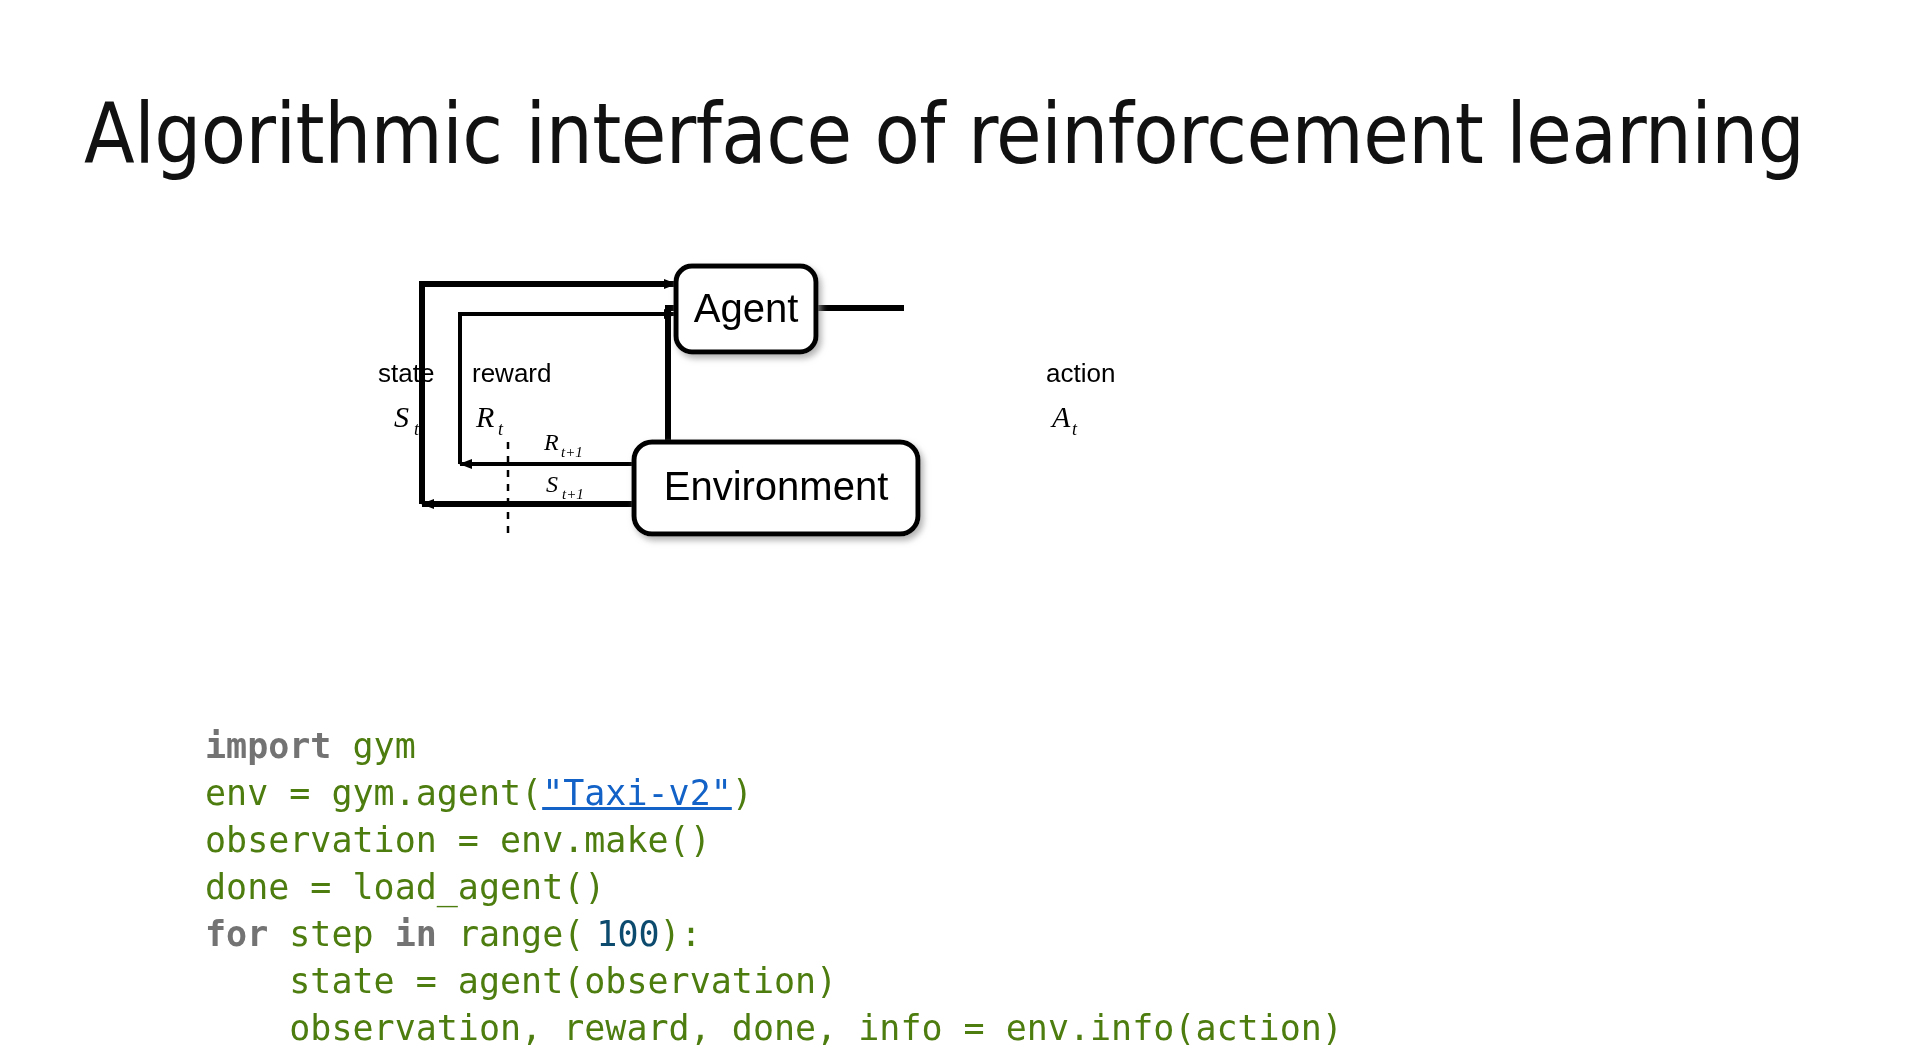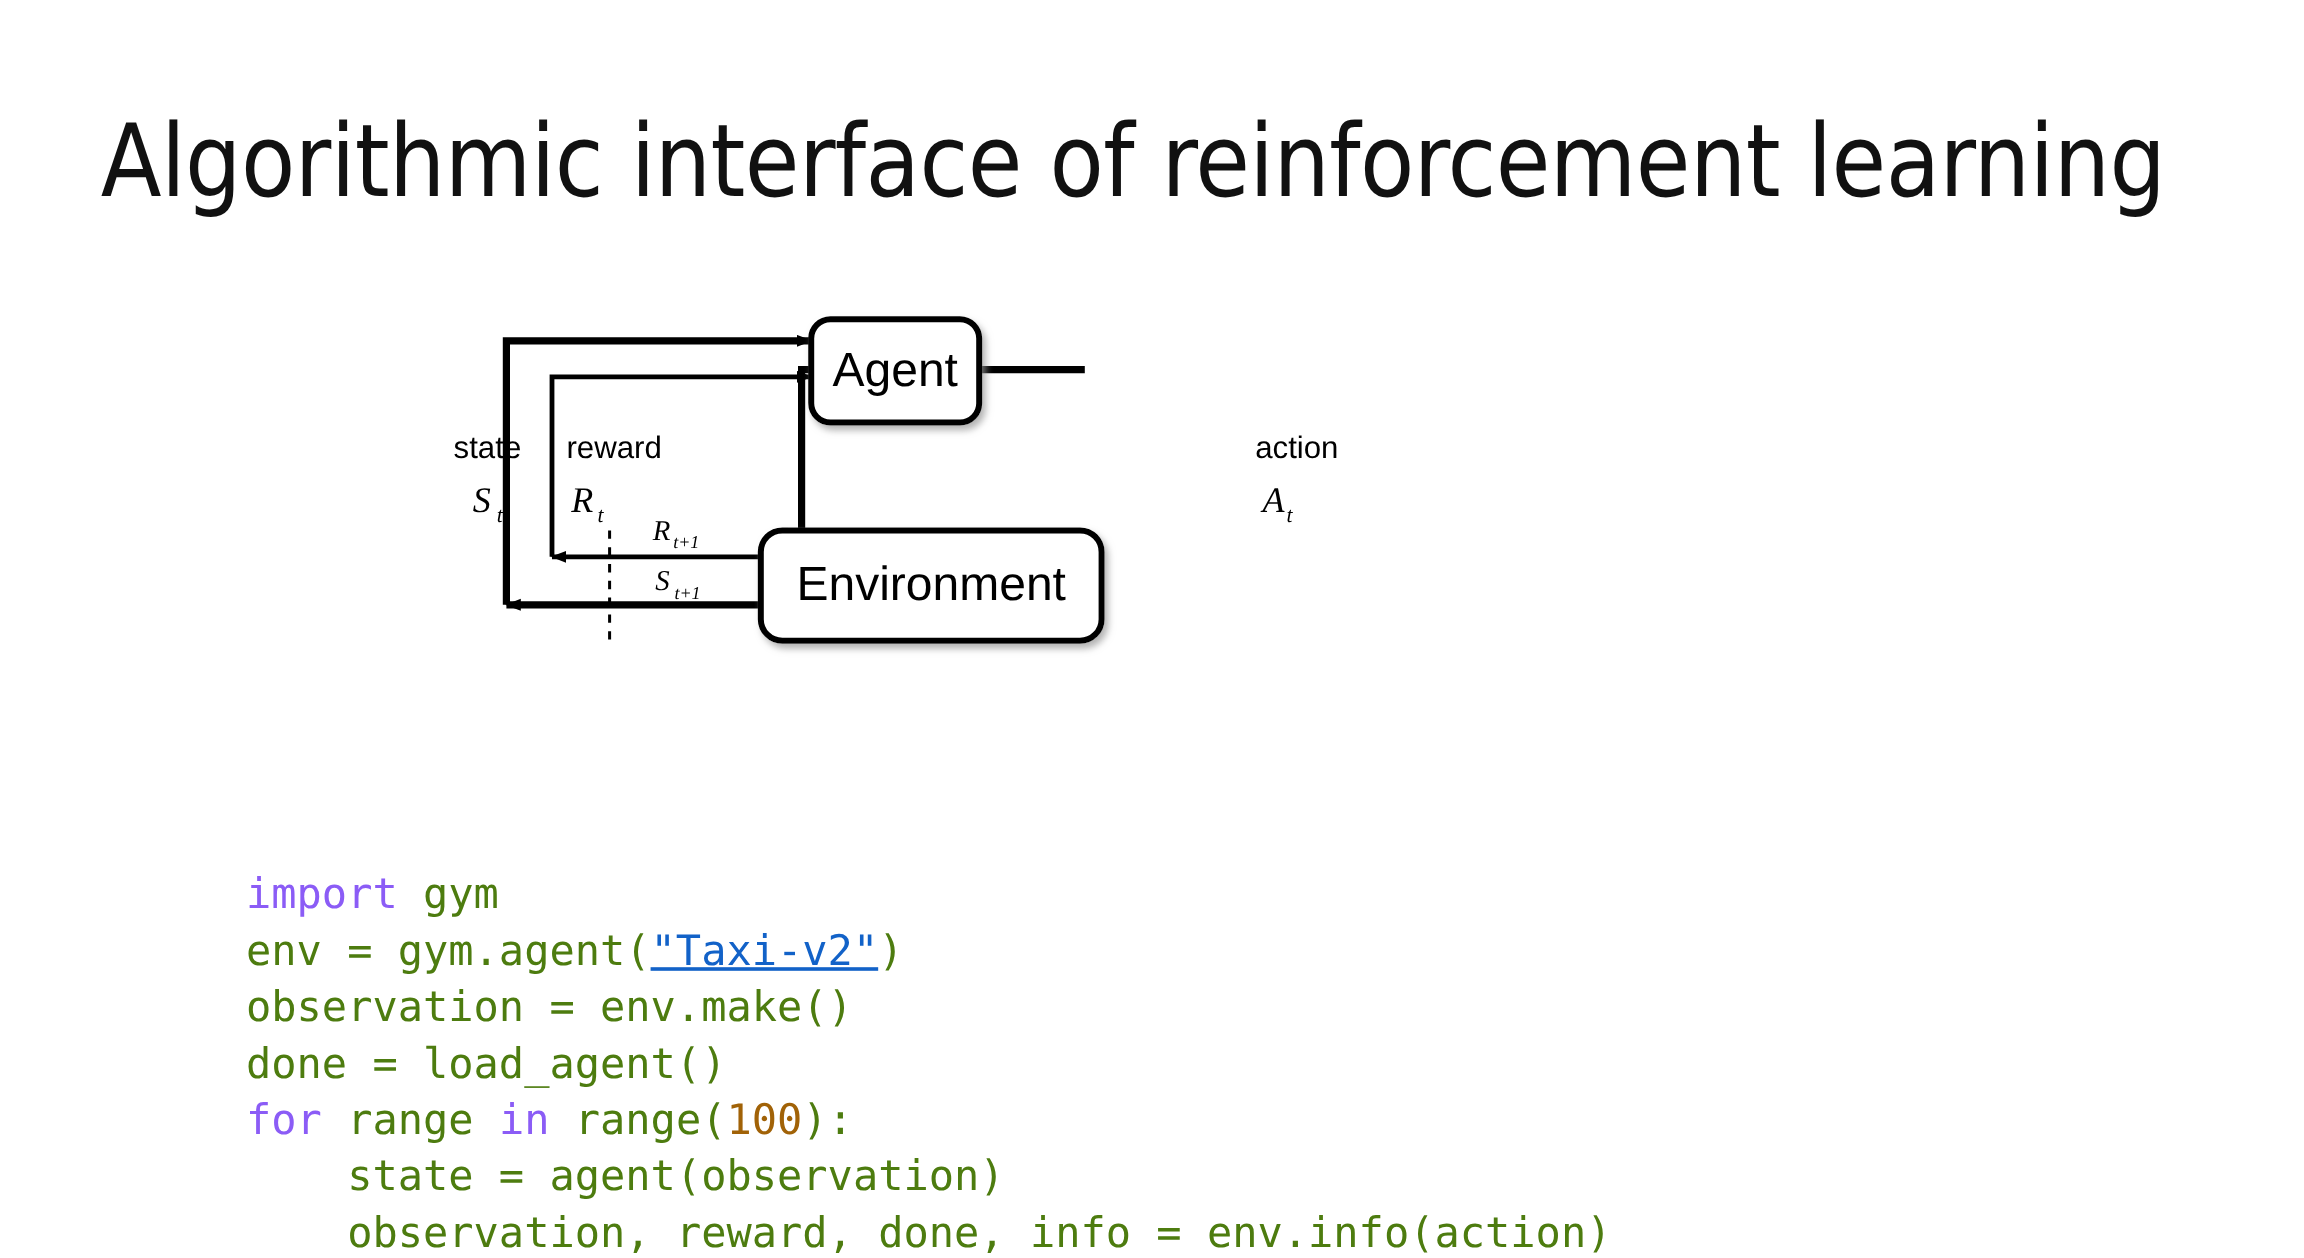--- a/index.html
+++ b/index.html
@@ -88,22 +88,22 @@
     position: absolute;
     left: 205px;
     top: 688px;
     font-family: "DejaVu Sans Mono", "Liberation Mono", monospace;
     font-size: 35px;
     line-height: 47px;
     color: #2b2b2b;
     white-space: pre;
   }
   .code-line { white-space: pre; }
-  .tok-kw   { font-weight: normal; color: #8b5cf6; margin-top: 17px; }
-  .tok-num  { color: #a16207; }
+  .tok-kw   { font-weight: bold; color: #737373; margin-top: 17px; }
+  .tok-num  { color: #0c4a6e; margin-left: 12px; }
   .tok-link { color: #1262C8; text-decoration: underline; }
   .tok-plain{ color: #4d7c0f; }
 </style>
 </head>
 <body style="background: rgb(255, 255, 255);">
 
 <h1 id="slide-title">Algorithmic interface of reinforcement learning</h1>
 
 <div id="rl-diagram">
   <svg viewBox="0 0 960 330" xmlns="http://www.w3.org/2000/svg">
@@ -168,15 +168,15 @@
       <text class="dg-sym-small" x="166" y="240">S</text>
       <text class="dg-sym-small-sub" x="182" y="247">t+1</text>
     </g>
   </svg>
 </div>
 
 <pre id="code-block"><span class="code-line"><span class="tok-kw">import</span><span class="tok-plain"> gym</span></span>
 <span class="code-line"><span class="tok-plain">env = gym.agent(</span><span class="tok-link">"Taxi-v2"</span><span class="tok-plain">)</span></span>
 <span class="code-line"><span class="tok-plain">observation = env.make()</span></span>
 <span class="code-line"><span class="tok-plain">done = load_agent()</span></span>
-<span class="code-line"><span class="tok-kw">for</span><span class="tok-plain"> range </span><span class="tok-kw">in</span><span class="tok-plain"> range(</span><span class="tok-num">100</span><span class="tok-plain">):</span></span>
+<span class="code-line"><span class="tok-kw">for</span><span class="tok-plain"> step </span><span class="tok-kw">in</span><span class="tok-plain"> range(</span><span class="tok-num">100</span><span class="tok-plain">):</span></span>
 <span class="code-line">    <span class="tok-plain">state = agent(observation)</span></span>
 <span class="code-line">    <span class="tok-plain">observation, reward, done, info = env.info(action)</span></span></pre>
 
 </body></html>

